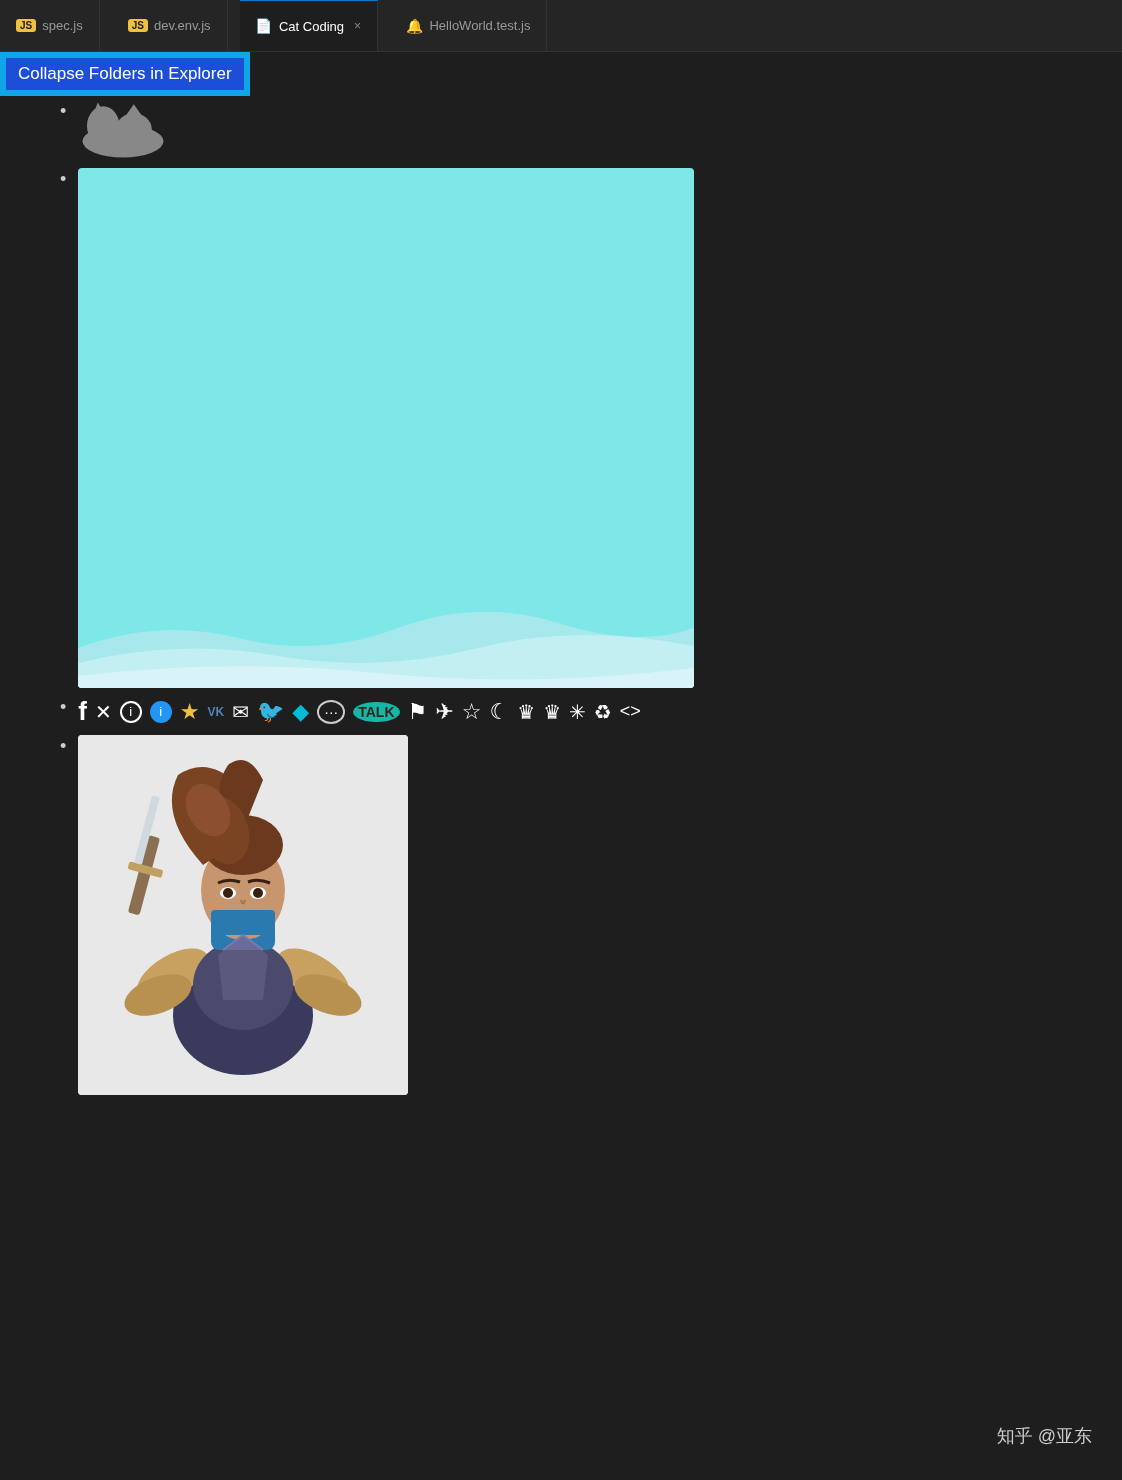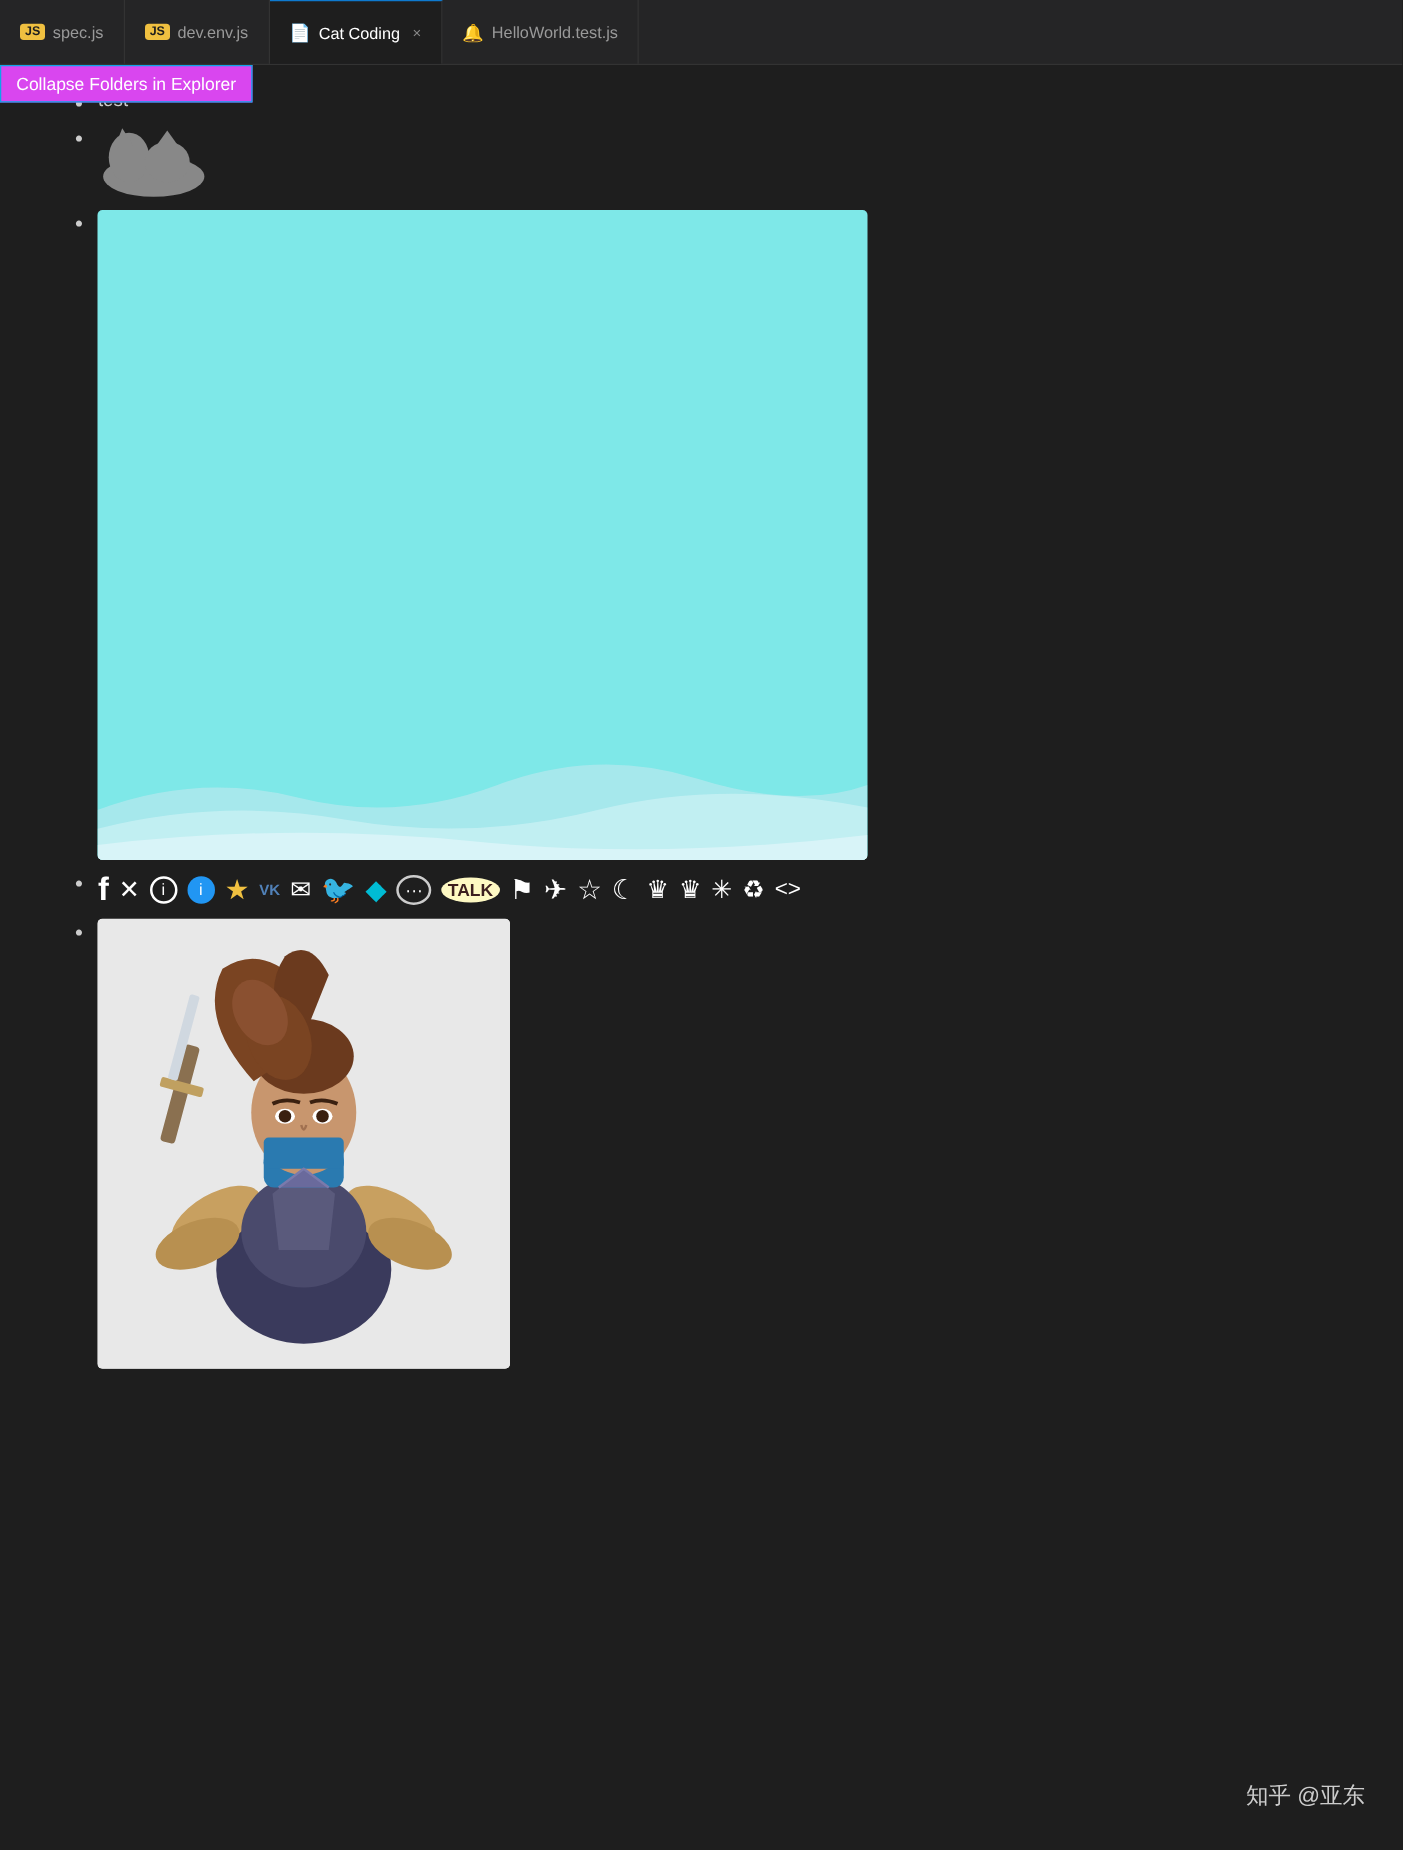--- a/index.html
+++ b/index.html
@@ -14,20 +14,21 @@
     }
 
     
     .tab-bar {
       display: flex;
       align-items: stretch;
       background: #252526;
       height: 52px;
       border-bottom: 1px solid #333;
       position: relative;
+      gap: 12px;
     }
     .tab {
       display: flex;
       align-items: center;
       padding: 0 16px;
       font-size: 13px;
       color: #999;
       cursor: pointer;
       gap: 6px;
       border-right: 1px solid #333;
@@ -53,25 +54,25 @@
     }
     .tab .tab-icon {
       font-size: 14px;
     }
 
     
     .tooltip {
       position: absolute;
       top: 52px;
       left: 0;
-      background: #d946ef;
+      background: #1d4ed8;
       color: #fff;
-      font-size: 14px;
+      font-size: 17px;
       padding: 6px 12px;
-      border: 1px solid #0ea5e9;
+      border: 6px solid #0ea5e9;
       white-space: nowrap;
       z-index: 100;
     }
 
     
     .content {
       padding: 10px 0 0 60px;
     }
 
     
@@ -224,21 +225,21 @@
         <span style="font-weight:bold;font-size:26px;">f</span>
         <span style="font-size:20px;">✕</span>
         <span style="font-size:20px;border:2px solid #fff;border-radius:50%;width:22px;height:22px;display:inline-flex;align-items:center;justify-content:center;font-size:13px;">i</span>
         <span style="font-size:20px;background:#2196f3;border-radius:50%;width:22px;height:22px;display:inline-flex;align-items:center;justify-content:center;font-size:13px;color:#fff;">i</span>
         <span style="color:#f0c040;font-size:22px;">★</span>
         <span style="font-weight:bold;font-size:12px;color:#5181b8;">VK</span>
         <span style="font-size:20px;">✉</span>
         <span style="color:#1da1f2;font-size:22px;">🐦</span>
         <span style="color:#00bcd4;font-size:22px;">◆</span>
         <span style="font-size:22px;border:2px solid #ccc;border-radius:50%;padding:2px 5px;font-size:14px;">···</span>
-        <span style="font-size:14px;font-weight:bold;background:#fef9c3;color:#3c1e1e;border-radius:50%;padding:2px 5px;">TALK</span>
+        <span style="font-size:14px;font-weight:bold;background:#14b8a6;color:#3c1e1e;border-radius:50%;padding:2px 5px;">TALK</span>
         <span style="font-size:22px;">⚑</span>
         <span style="font-size:22px;">✈</span>
         <span style="font-size:22px;">☆</span>
         <span style="font-size:22px;">☾</span>
         <span style="font-size:20px;">♛</span>
         <span style="font-size:20px;">♛</span>
         <span style="font-size:20px;">✳</span>
         <span style="font-size:20px;">♻</span>
         <span style="font-size:18px;">&lt;&gt;</span>
       </div>

